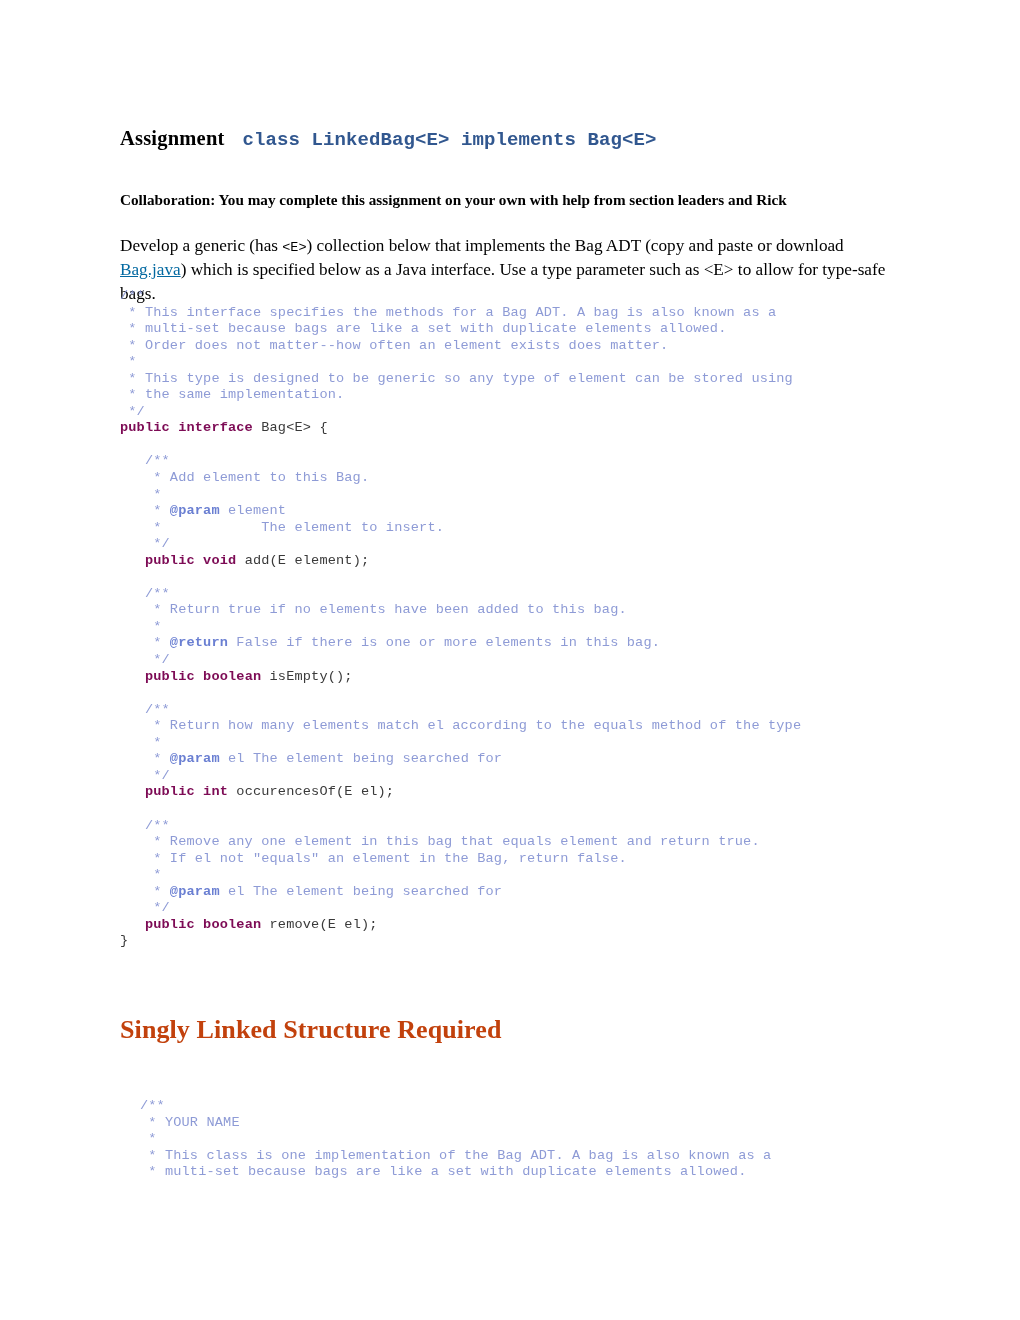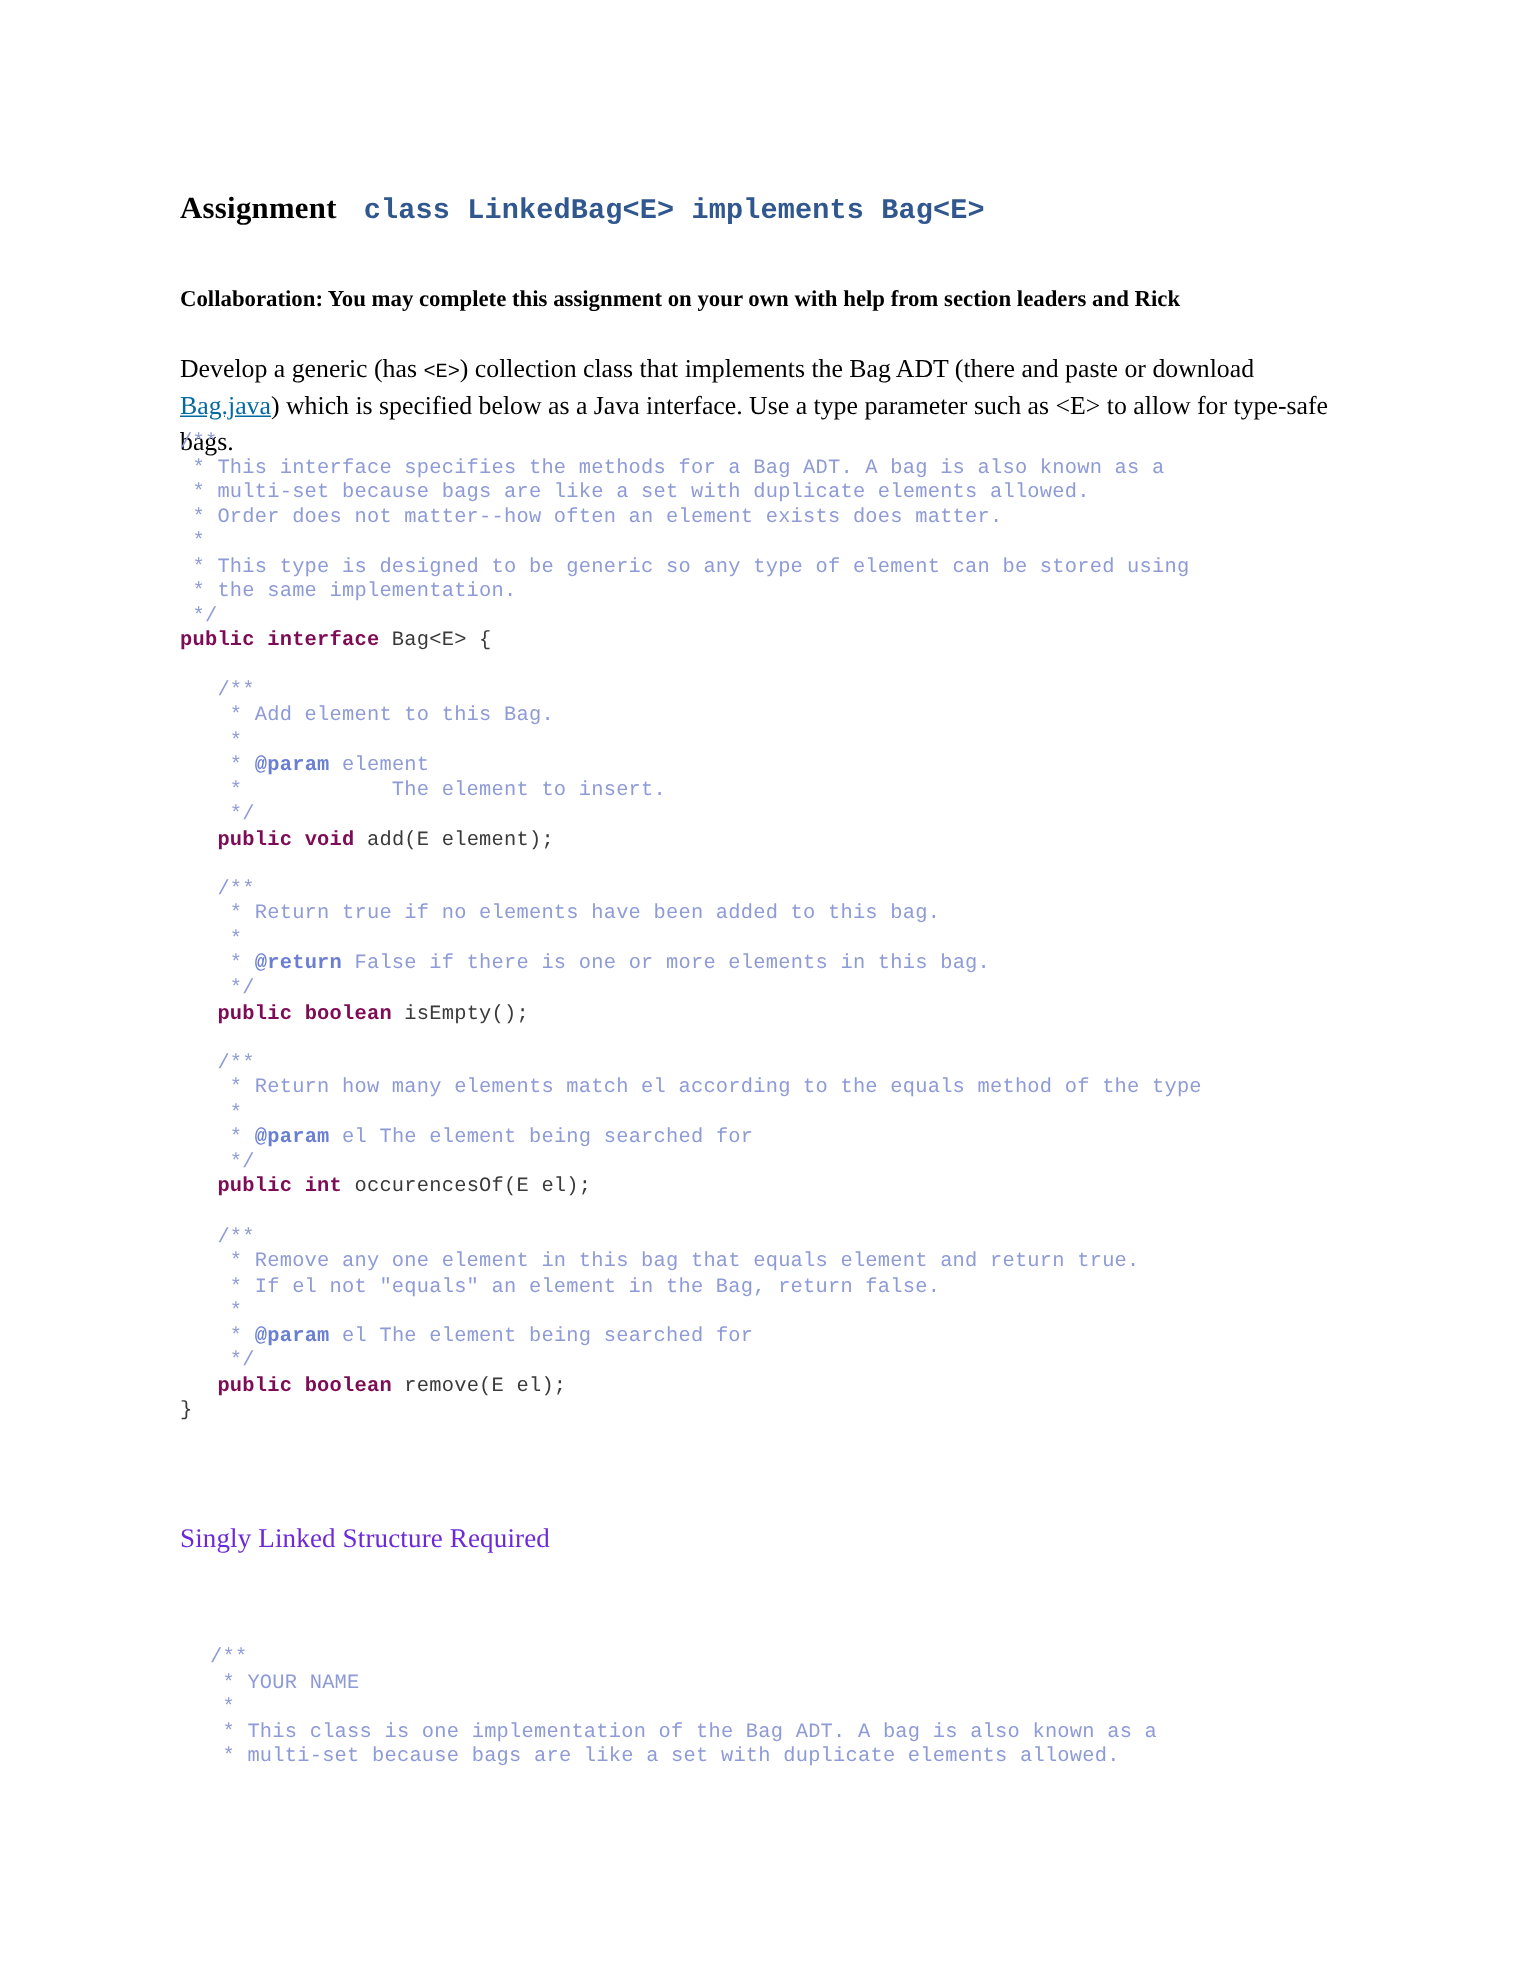--- a/index.html
+++ b/index.html
@@ -66,23 +66,23 @@
     font-size: 13.5px;
     color: #000000;
   }
   a.doclink {
     color: #0369a1;
     text-decoration: underline;
   }
 
   .section-head {
     margin: 0;
-    font-size: 18px;
-    font-weight: normal;
-    color: #6d28d9;
+    font-size: 26px;
+    font-weight: bold;
+    color: #c2410c;
     letter-spacing: 0.1px;
   }
 
   
   pre.code {
     margin: 0;
     font-family: Liberation Mono, monospace;
     font-size: 13.6px;
     line-height: 16.55px;
     color: #000000;
@@ -99,21 +99,21 @@
 </style>
 </head>
 <body>
 
 <div class="page">
 
   <h1 class="title-line"><span class="title-word">Assignment</span><span class="title-code">class LinkedBag&lt;E&gt; implements Bag&lt;E&gt;</span></h1>
 
   <p class="collab">Collaboration:  You may complete this assignment on your own with help from section leaders and Rick</p>
 
-  <p class="para"><span>Develop a generic (has </span><span class="inline-code">&lt;E&gt;</span><span>) collection class that implements the Bag ADT (there and paste or download </span><a class="doclink" href="#">Bag.java</a><span>) which is specified below as a Java interface. Use a type parameter such as &lt;E&gt; to allow for type-safe bags.</span></p>
+  <p class="para"><span>Develop a generic (has </span><span class="inline-code">&lt;E&gt;</span><span>) collection below that implements the Bag ADT (copy and paste or download </span><a class="doclink" href="#">Bag.java</a><span>) which is specified below as a Java interface. Use a type parameter such as &lt;E&gt; to allow for type-safe bags.</span></p>
 
   <div class="blk" style="top:288px;">
     <pre class="code" id="code-interface"><span class="cmt">/**</span>
 <span class="cmt"> * This interface specifies the methods for a Bag ADT. A bag is also known as a</span>
 <span class="cmt"> * multi-set because bags are like a set with duplicate elements allowed.</span>
 <span class="cmt"> * Order does not matter--how often an element exists does matter.</span>
 <span class="cmt"> *</span>
 <span class="cmt"> * This type is designed to be generic so any type of element can be stored using</span>
 <span class="cmt"> * the same implementation.</span>
 <span class="cmt"> */</span>

